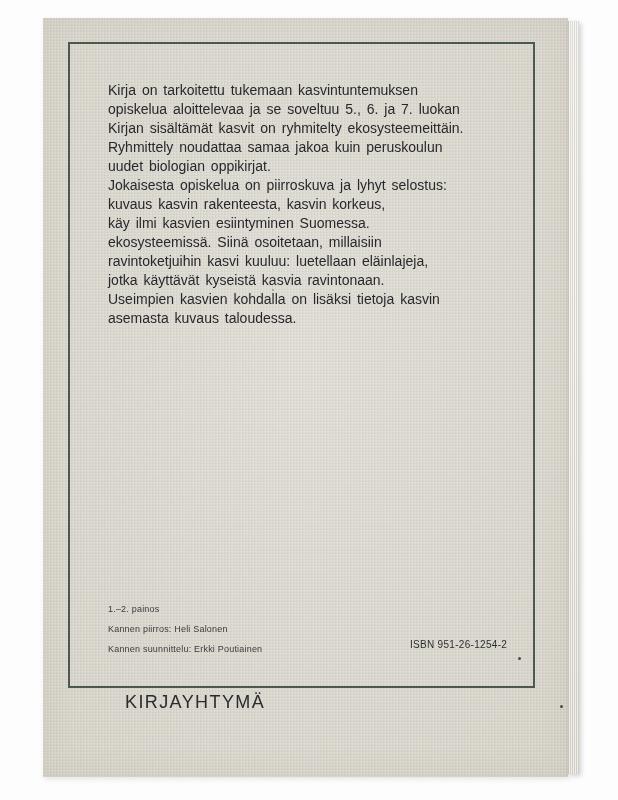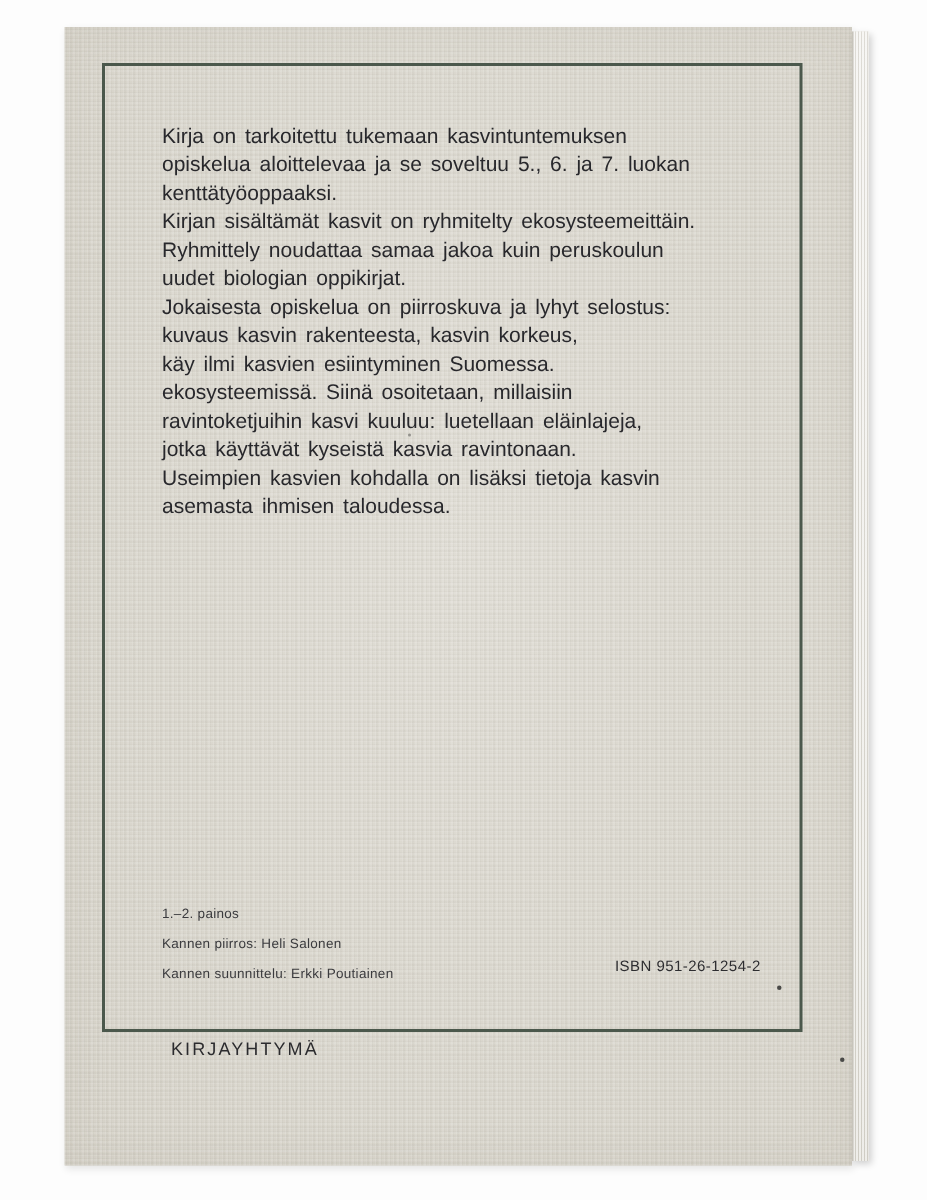--- a/index.html
+++ b/index.html
@@ -91,23 +91,23 @@
   .isbn {
     position: absolute;
     left: 367px;
     top: 621px;
     font-size: 10px;
     letter-spacing: 0.3px;
     color: #2d2d30;
   }
   .publisher {
     position: absolute;
-    left: 71px;
+    left: 82px;
     top: 674px;
-    font-size: 12px;
+    font-size: 18px;
     letter-spacing: 1.4px;
     color: #2b2b2e;
   }
   
   .speck {
     position: absolute;
     background: #4a4a48;
     border-radius: 50%;
   }
   .speck.s1 { left: 475px; top: 639px; width: 3px; height: 3px; }
@@ -120,32 +120,31 @@
 <div class="scene">
   <div class="book">
 
     <div class="cover-face">
 
       <div class="frame"></div>
 
       <div class="body-text">
         <div class="line">Kirja on tarkoitettu tukemaan kasvintuntemuksen</div>
         <div class="line">opiskelua aloittelevaa ja se soveltuu 5., 6. ja 7. luokan</div>
-        <div class="line">kenttätyöoppaaksi.</div>
         <div class="line">Kirjan sisältämät kasvit on ryhmitelty ekosysteemeittäin.</div>
         <div class="line">Ryhmittely noudattaa samaa jakoa kuin peruskoulun</div>
         <div class="line">uudet biologian oppikirjat.</div>
         <div class="line">Jokaisesta opiskelua on piirroskuva ja lyhyt selostus:</div>
         <div class="line">kuvaus kasvin rakenteesta, kasvin korkeus,</div>
         <div class="line">käy ilmi kasvien esiintyminen Suomessa.</div>
         <div class="line">ekosysteemissä. Siinä osoitetaan, millaisiin</div>
         <div class="line">ravintoketjuihin kasvi kuuluu: luetellaan eläinlajeja,</div>
         <div class="line">jotka käyttävät kyseistä kasvia ravintonaan.</div>
         <div class="line">Useimpien kasvien kohdalla on lisäksi tietoja kasvin</div>
-        <div class="line">asemasta ihmisen taloudessa.</div>
+        <div class="line">asemasta kuvaus taloudessa.</div>
       </div>
 
       <div class="colophon">
         <div>1.–2. painos</div>
         <div>Kannen piirros: Heli Salonen</div>
         <div>Kannen suunnittelu: Erkki Poutiainen</div>
       </div>
 
       <div class="isbn">ISBN 951-26-1254-2</div>
 

